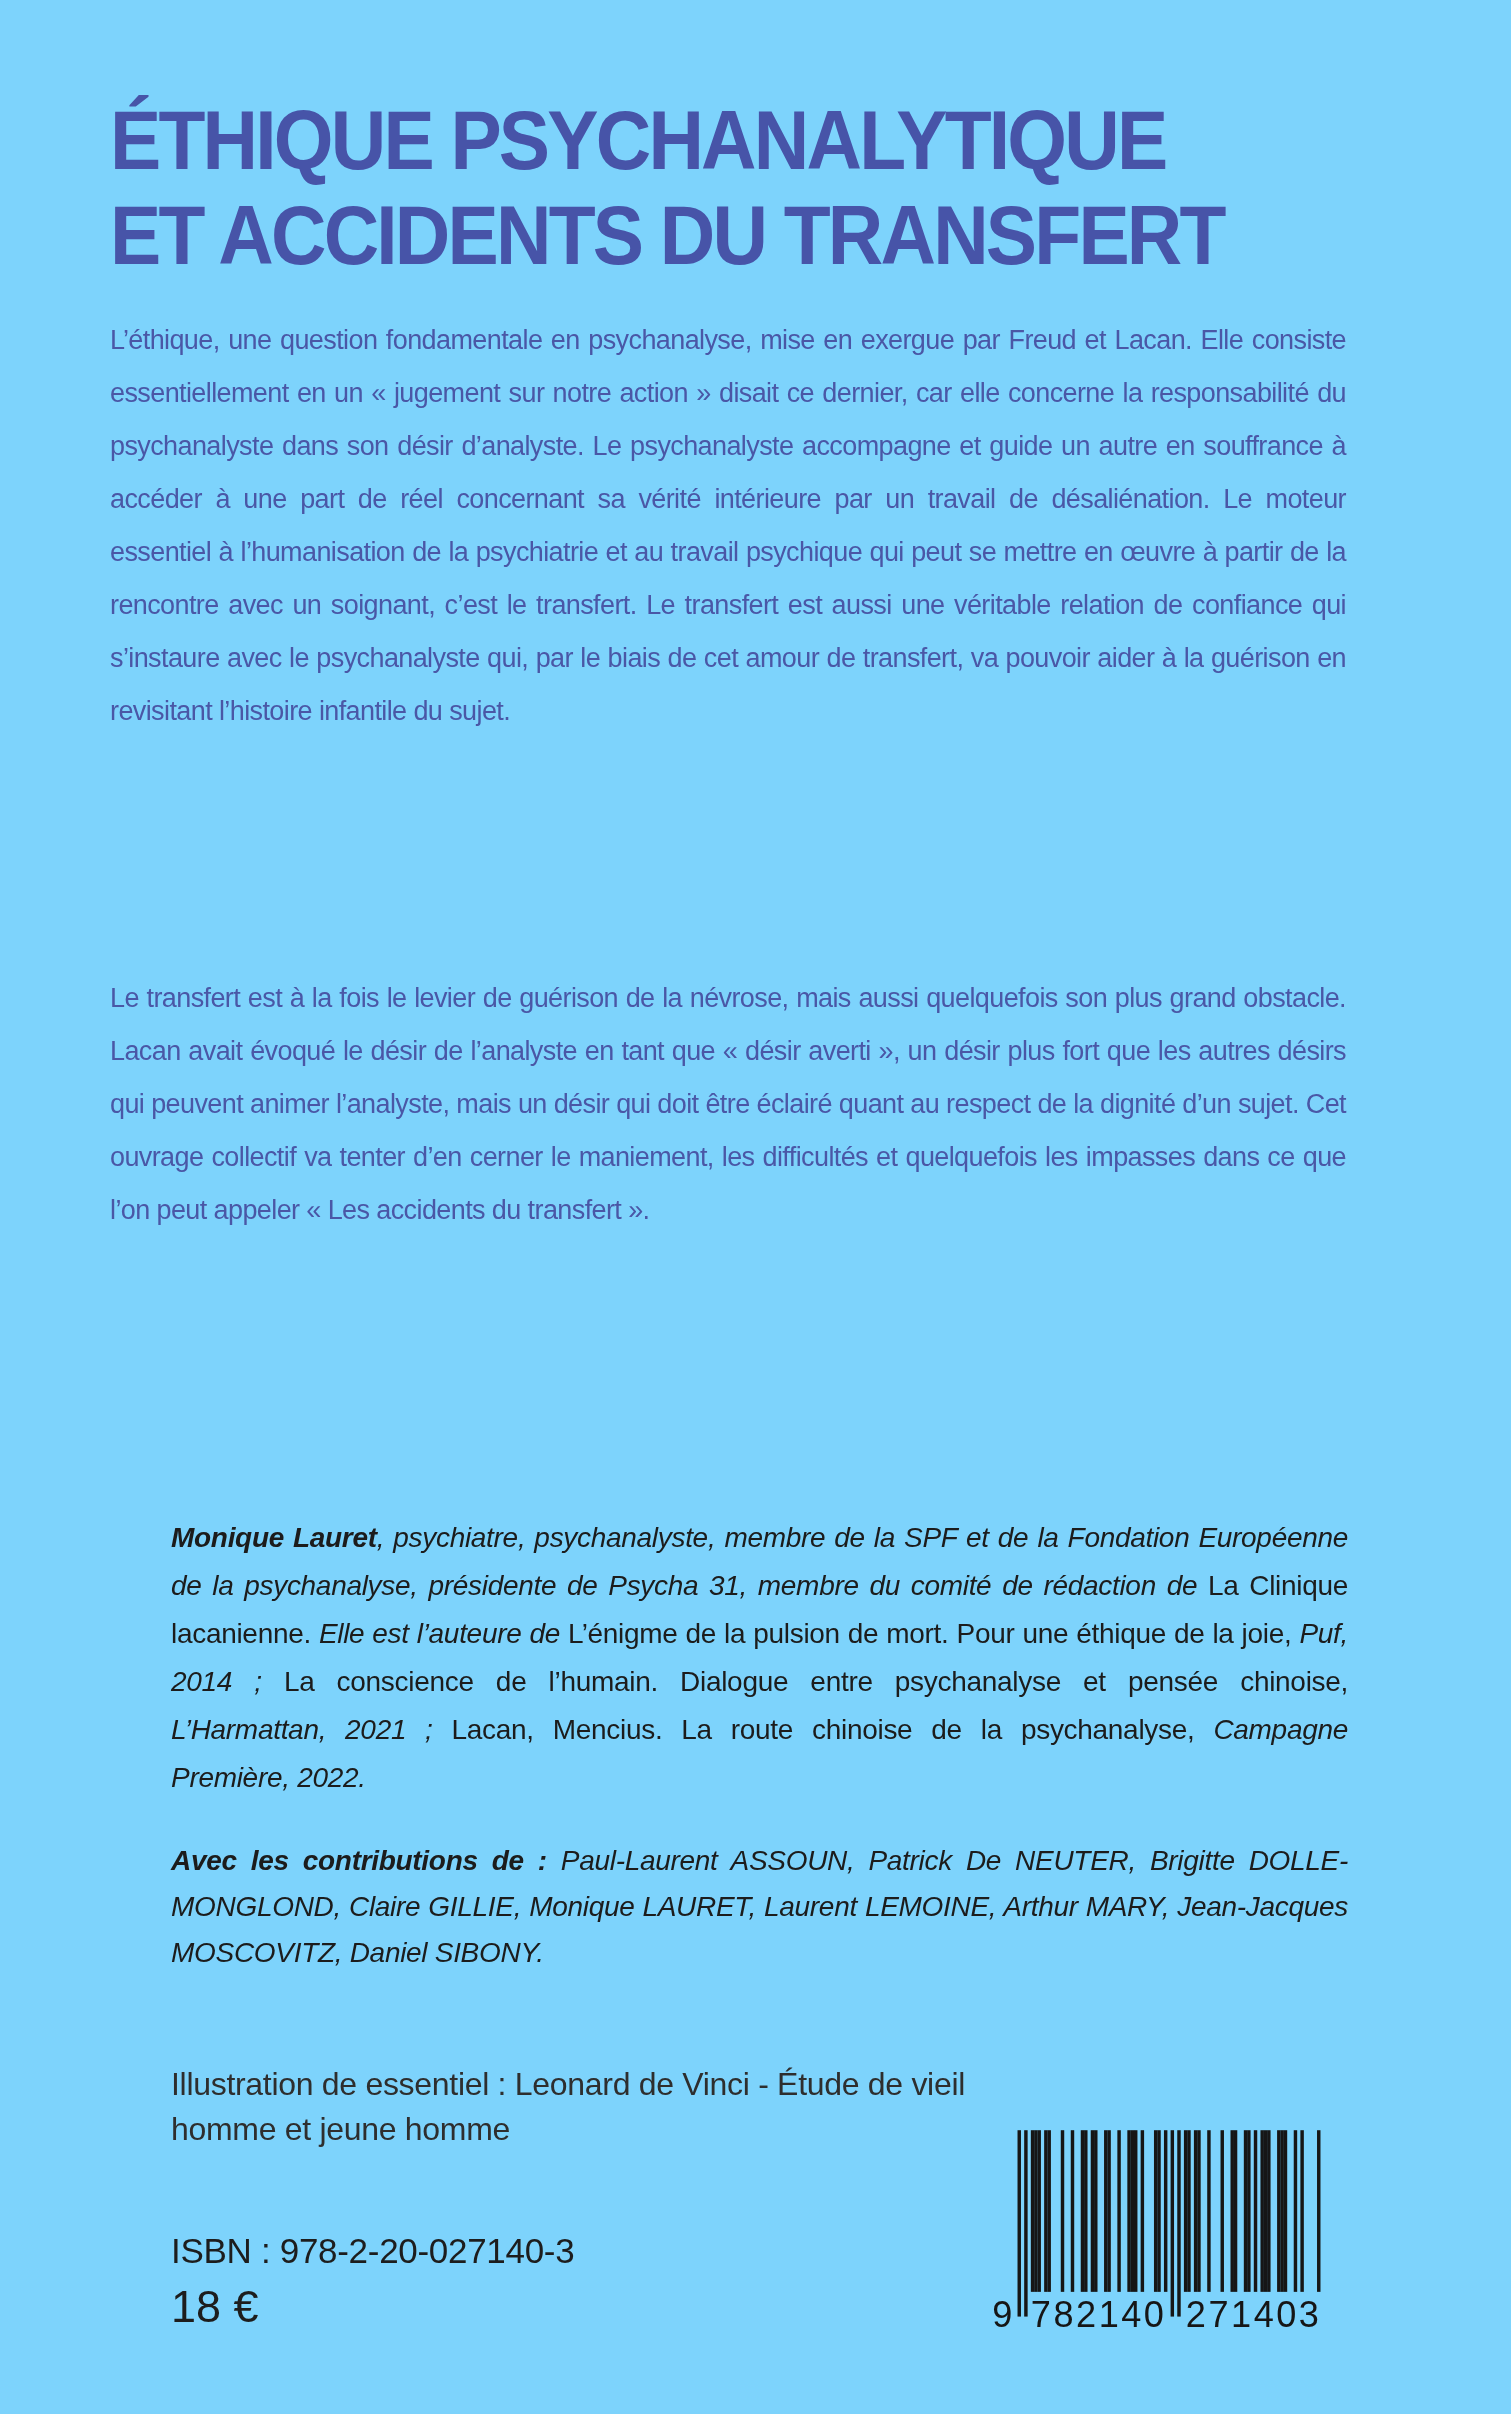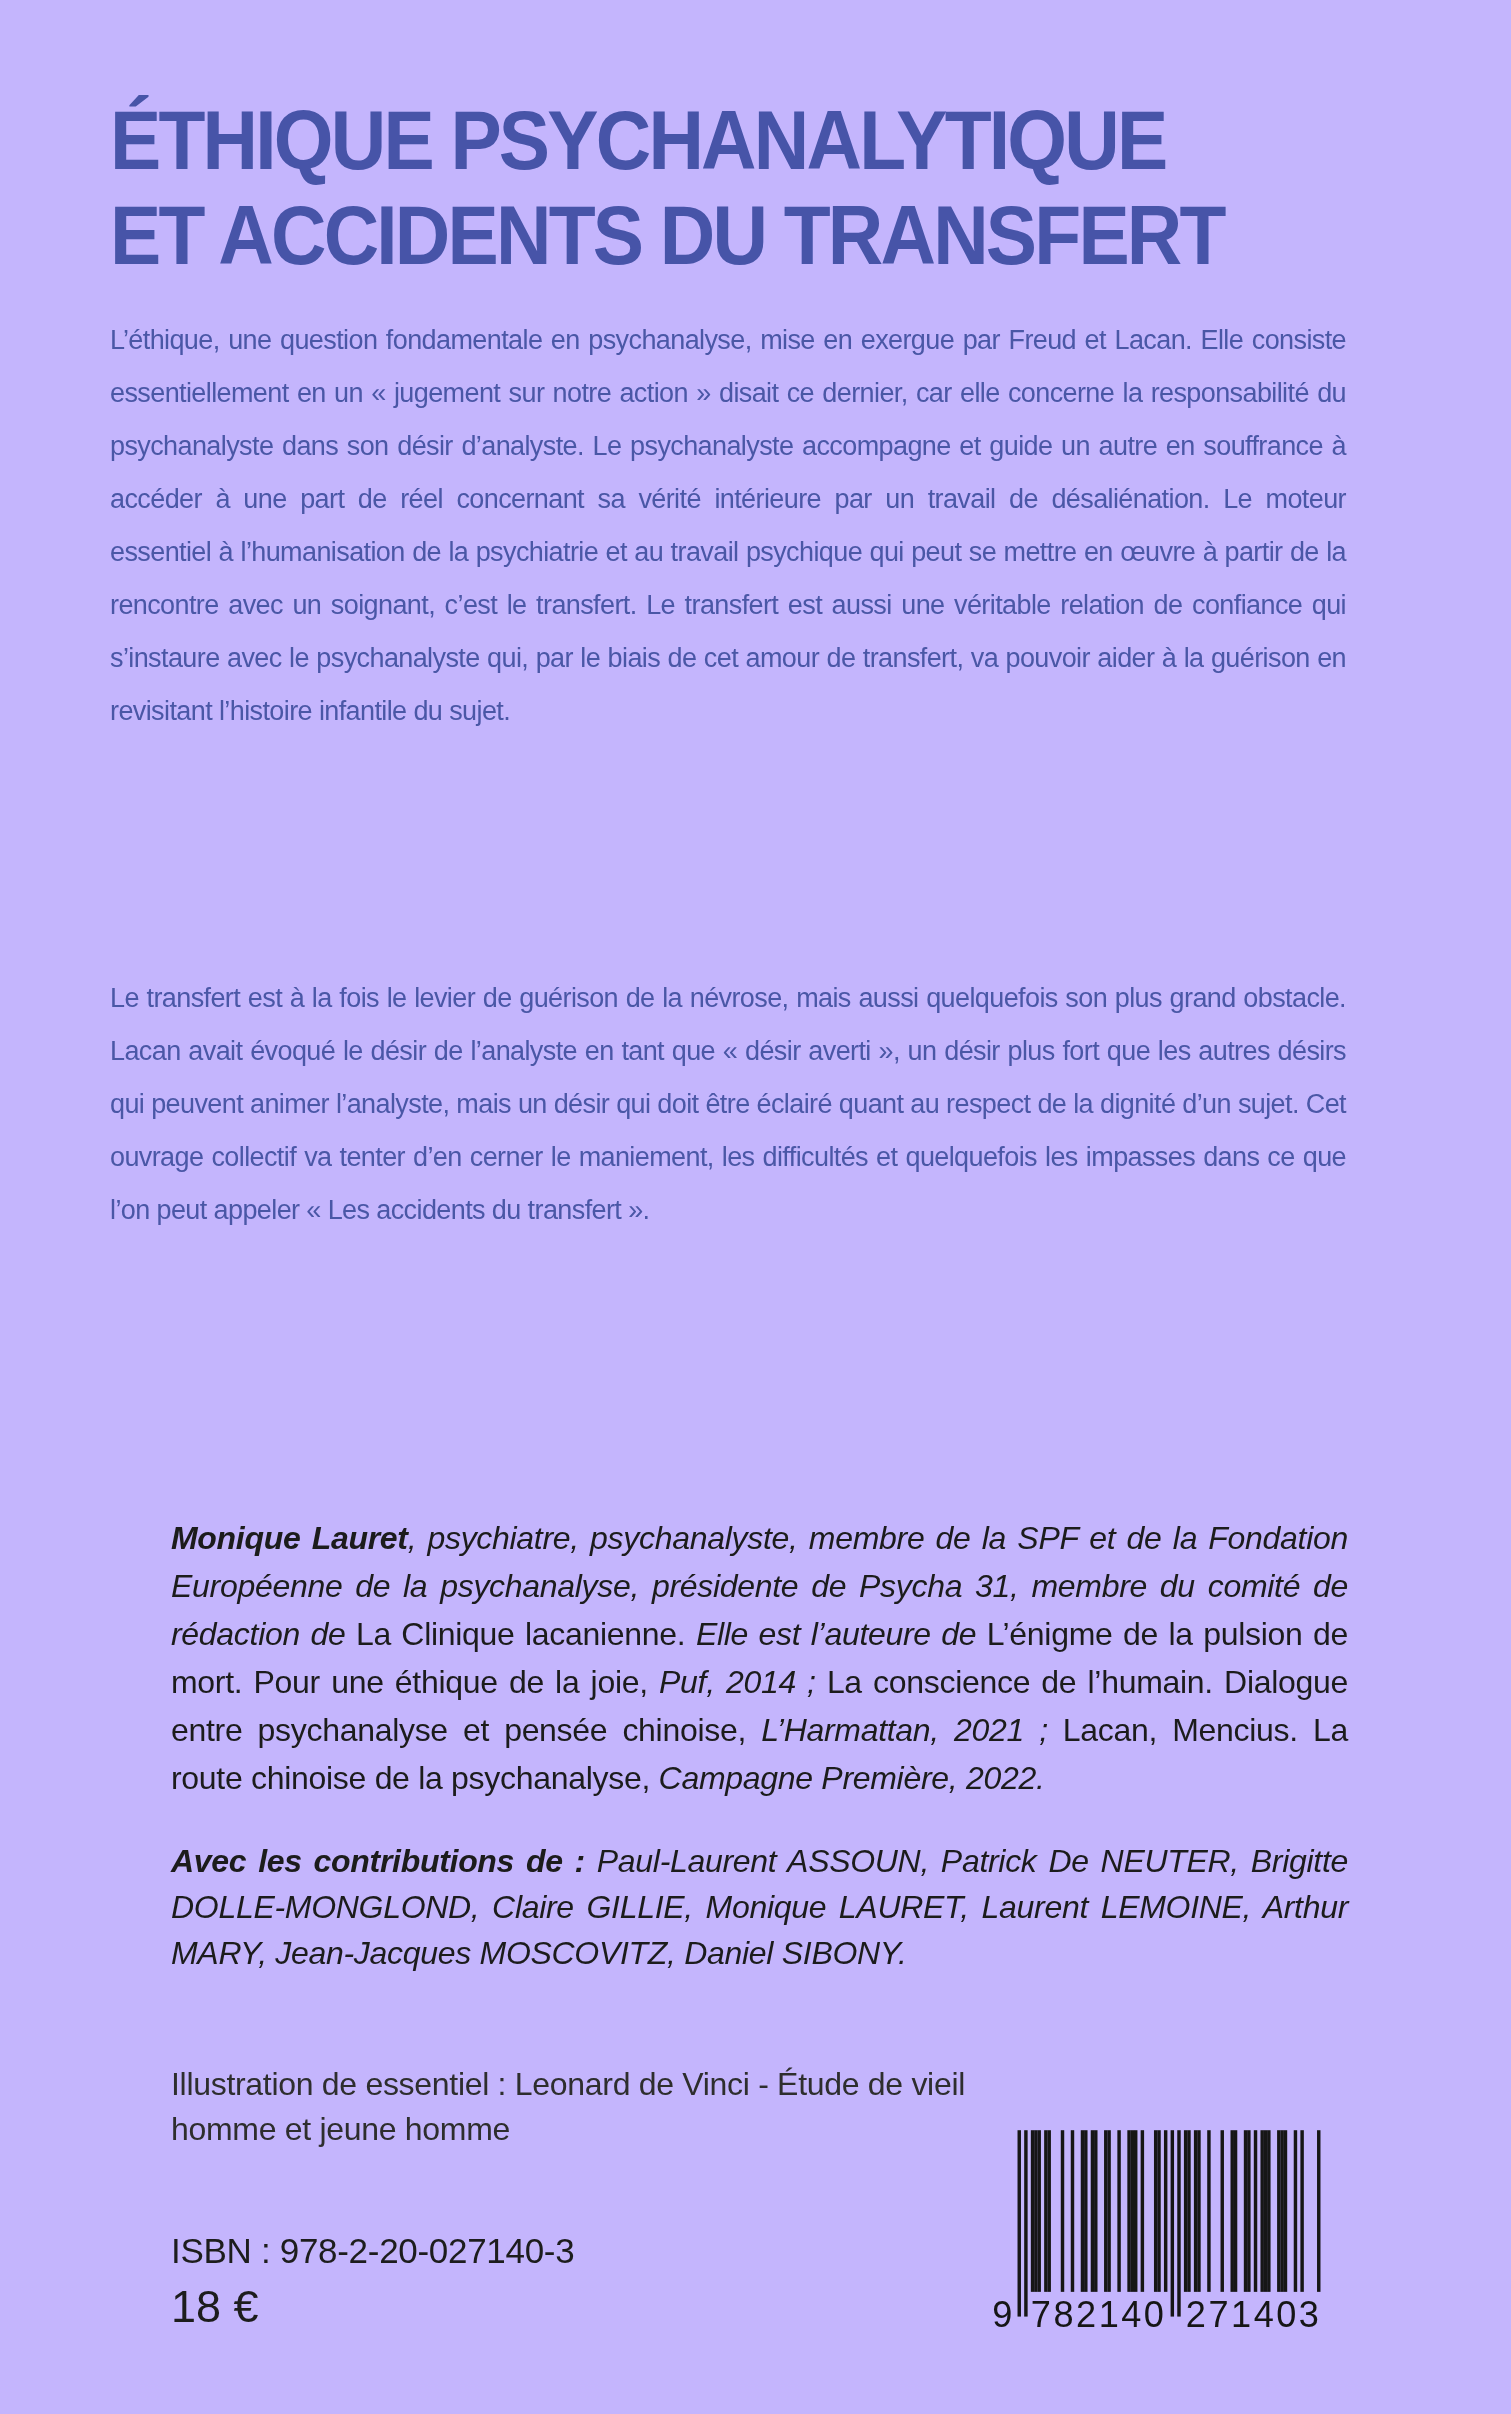--- a/index.html
+++ b/index.html
@@ -4,21 +4,21 @@
 <style>
   html, body { margin: 0; padding: 0; background: #ffffff; }
   body {
     width: 1511px; height: 2415px;
     font-family: "Liberation Sans", sans-serif;
     position: relative;
   }
   .page {
     position: absolute; left: 0; top: 0;
     width: 1511px; height: 2415px;
-    background: #c4b5fd; overflow: hidden;
+    background: #7dd3fc; overflow: hidden;
   }
   .title {
     position: absolute; left: 110px; top: 93px; width: 1255px;
     margin: 0;
     color: #4754a8;
     font-weight: bold;
     font-size: 80px;
     line-height: 91px;
     letter-spacing: -2.9px;
     transform: scale(0.96, 1.04);
@@ -34,21 +34,21 @@
     line-height: 53px;
     letter-spacing: -0.6px;
     text-align: justify;
   }
   .p1 { top: 314px; }
   .p2 { top: 972px; }
   .bio, .contrib {
     position: absolute; left: 171px; width: 1177px;
     margin: 0;
     color: #1c1c1c;
-    font-size: 32px;
+    font-size: 28px;
     font-style: italic;
     text-align: justify;
     letter-spacing: -0.3px;
   }
   .bio { top: 1514px; line-height: 48px; }
   .contrib { top: 1838px; line-height: 46px; }
   .run-bi { font-weight: bold; font-style: italic; }
   .run-i  { font-style: italic; }
   .run-r  { font-style: normal; }
   .credit {

